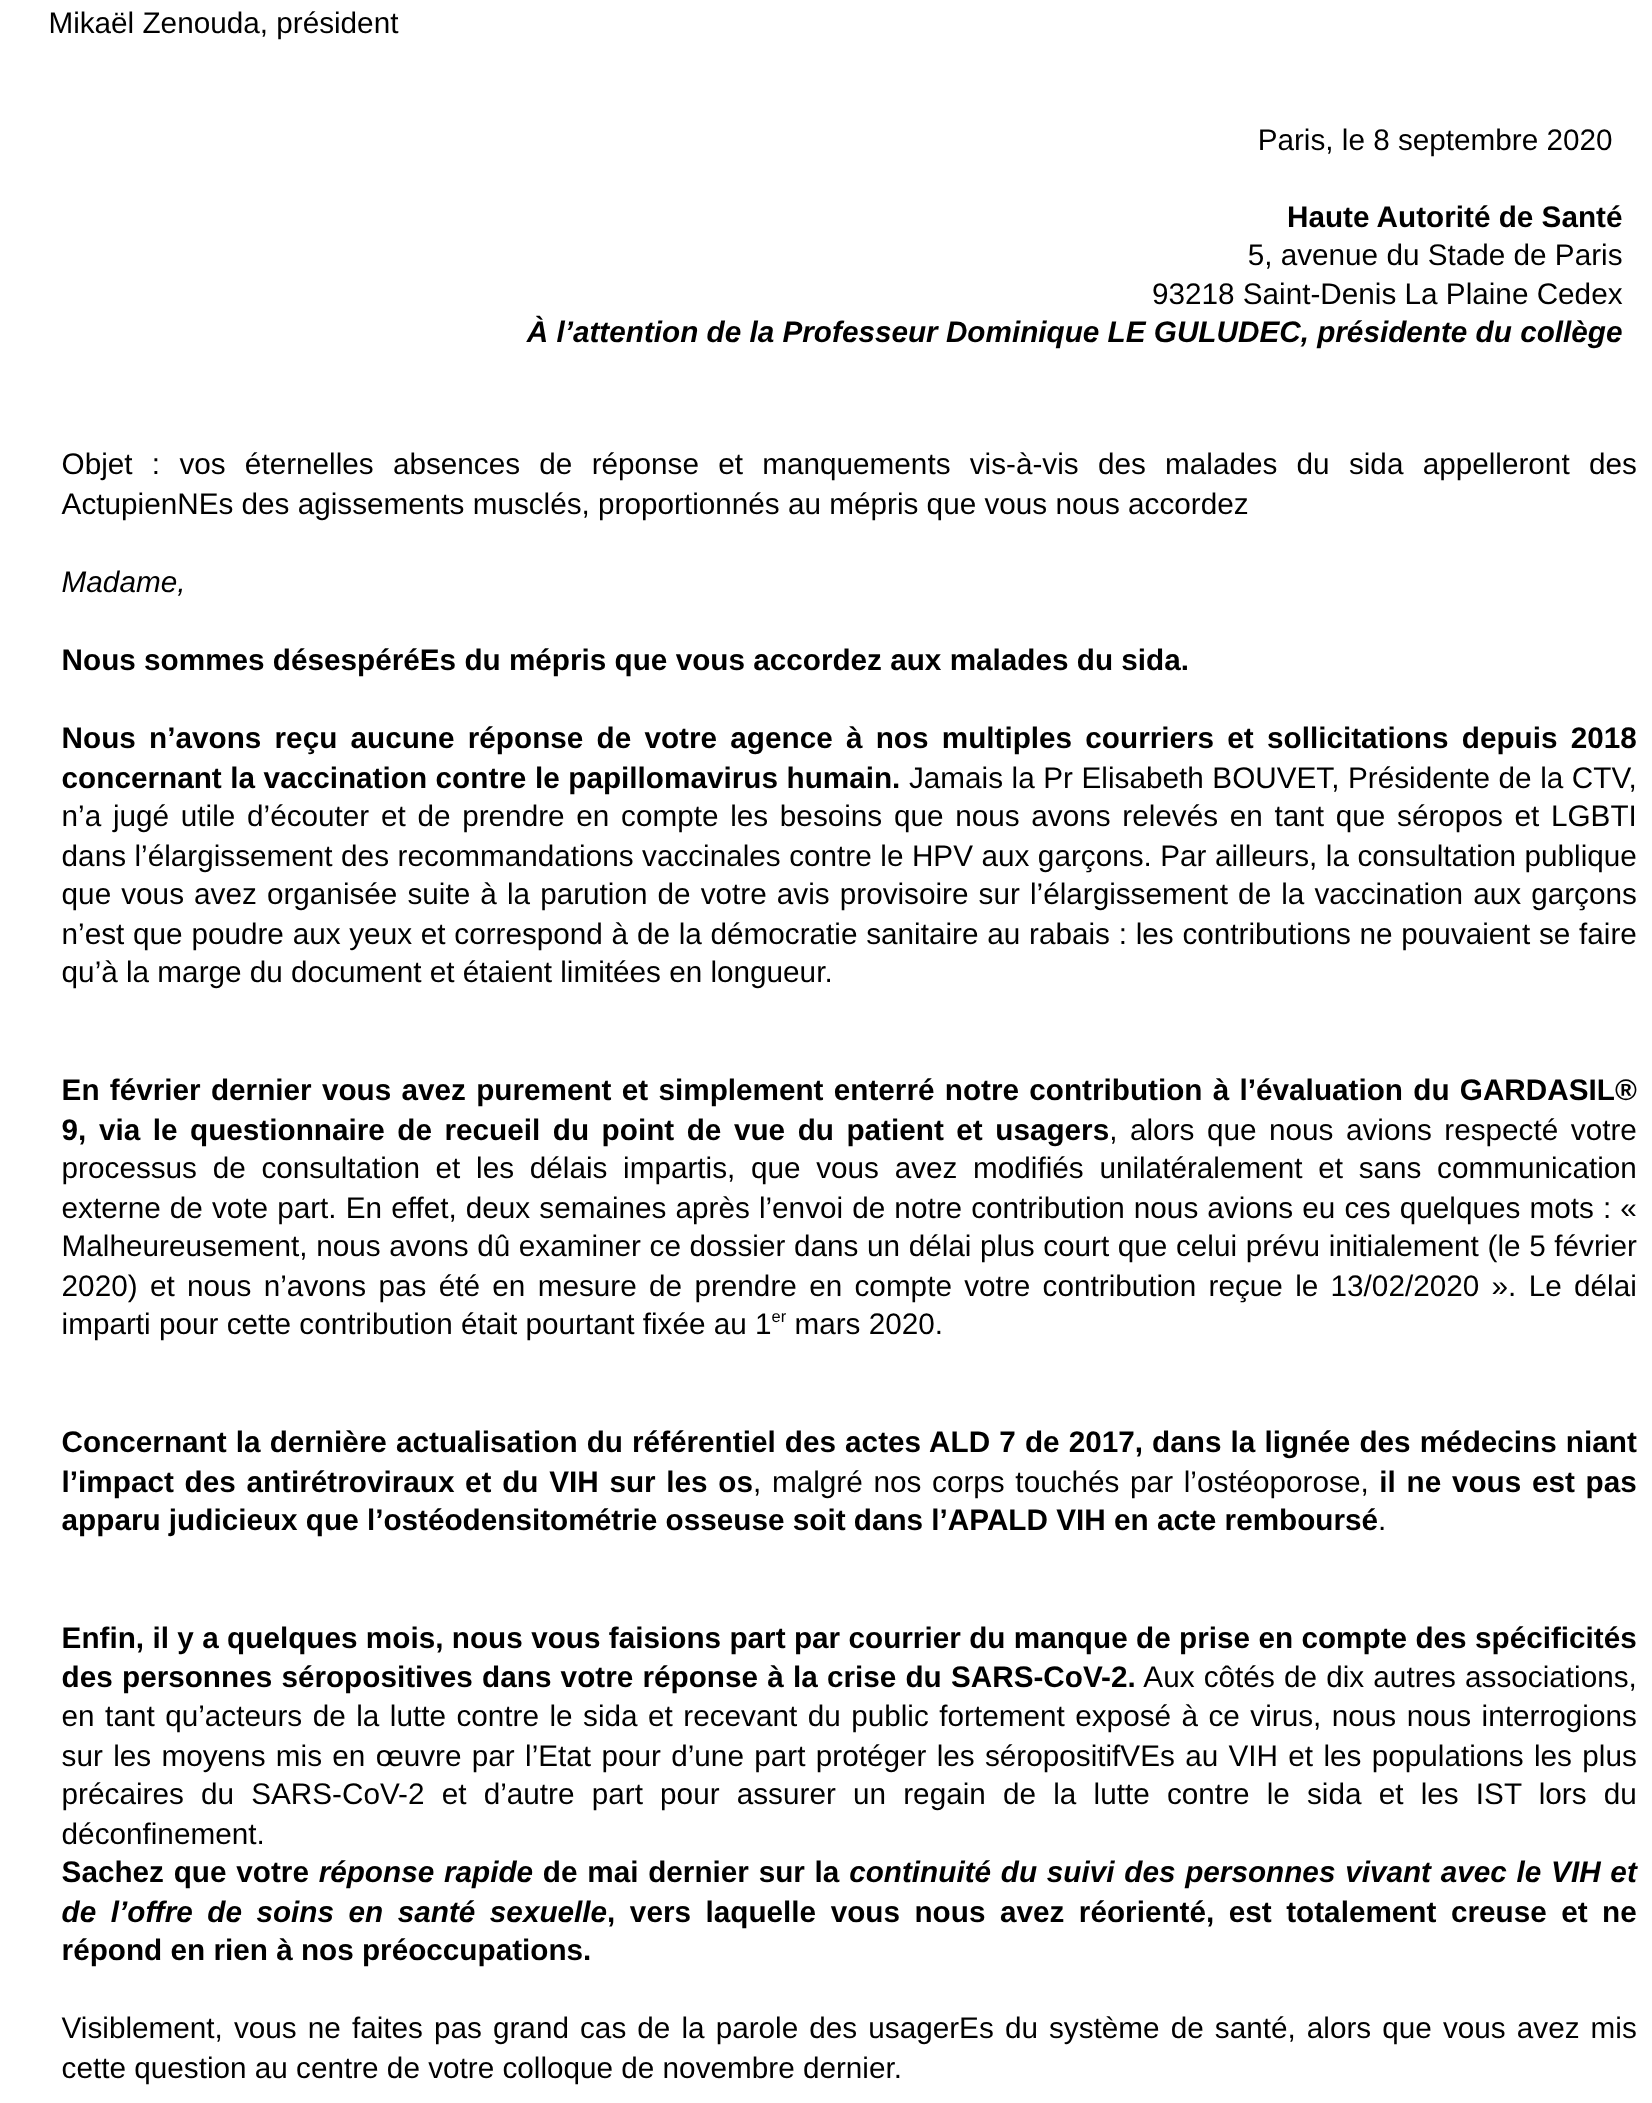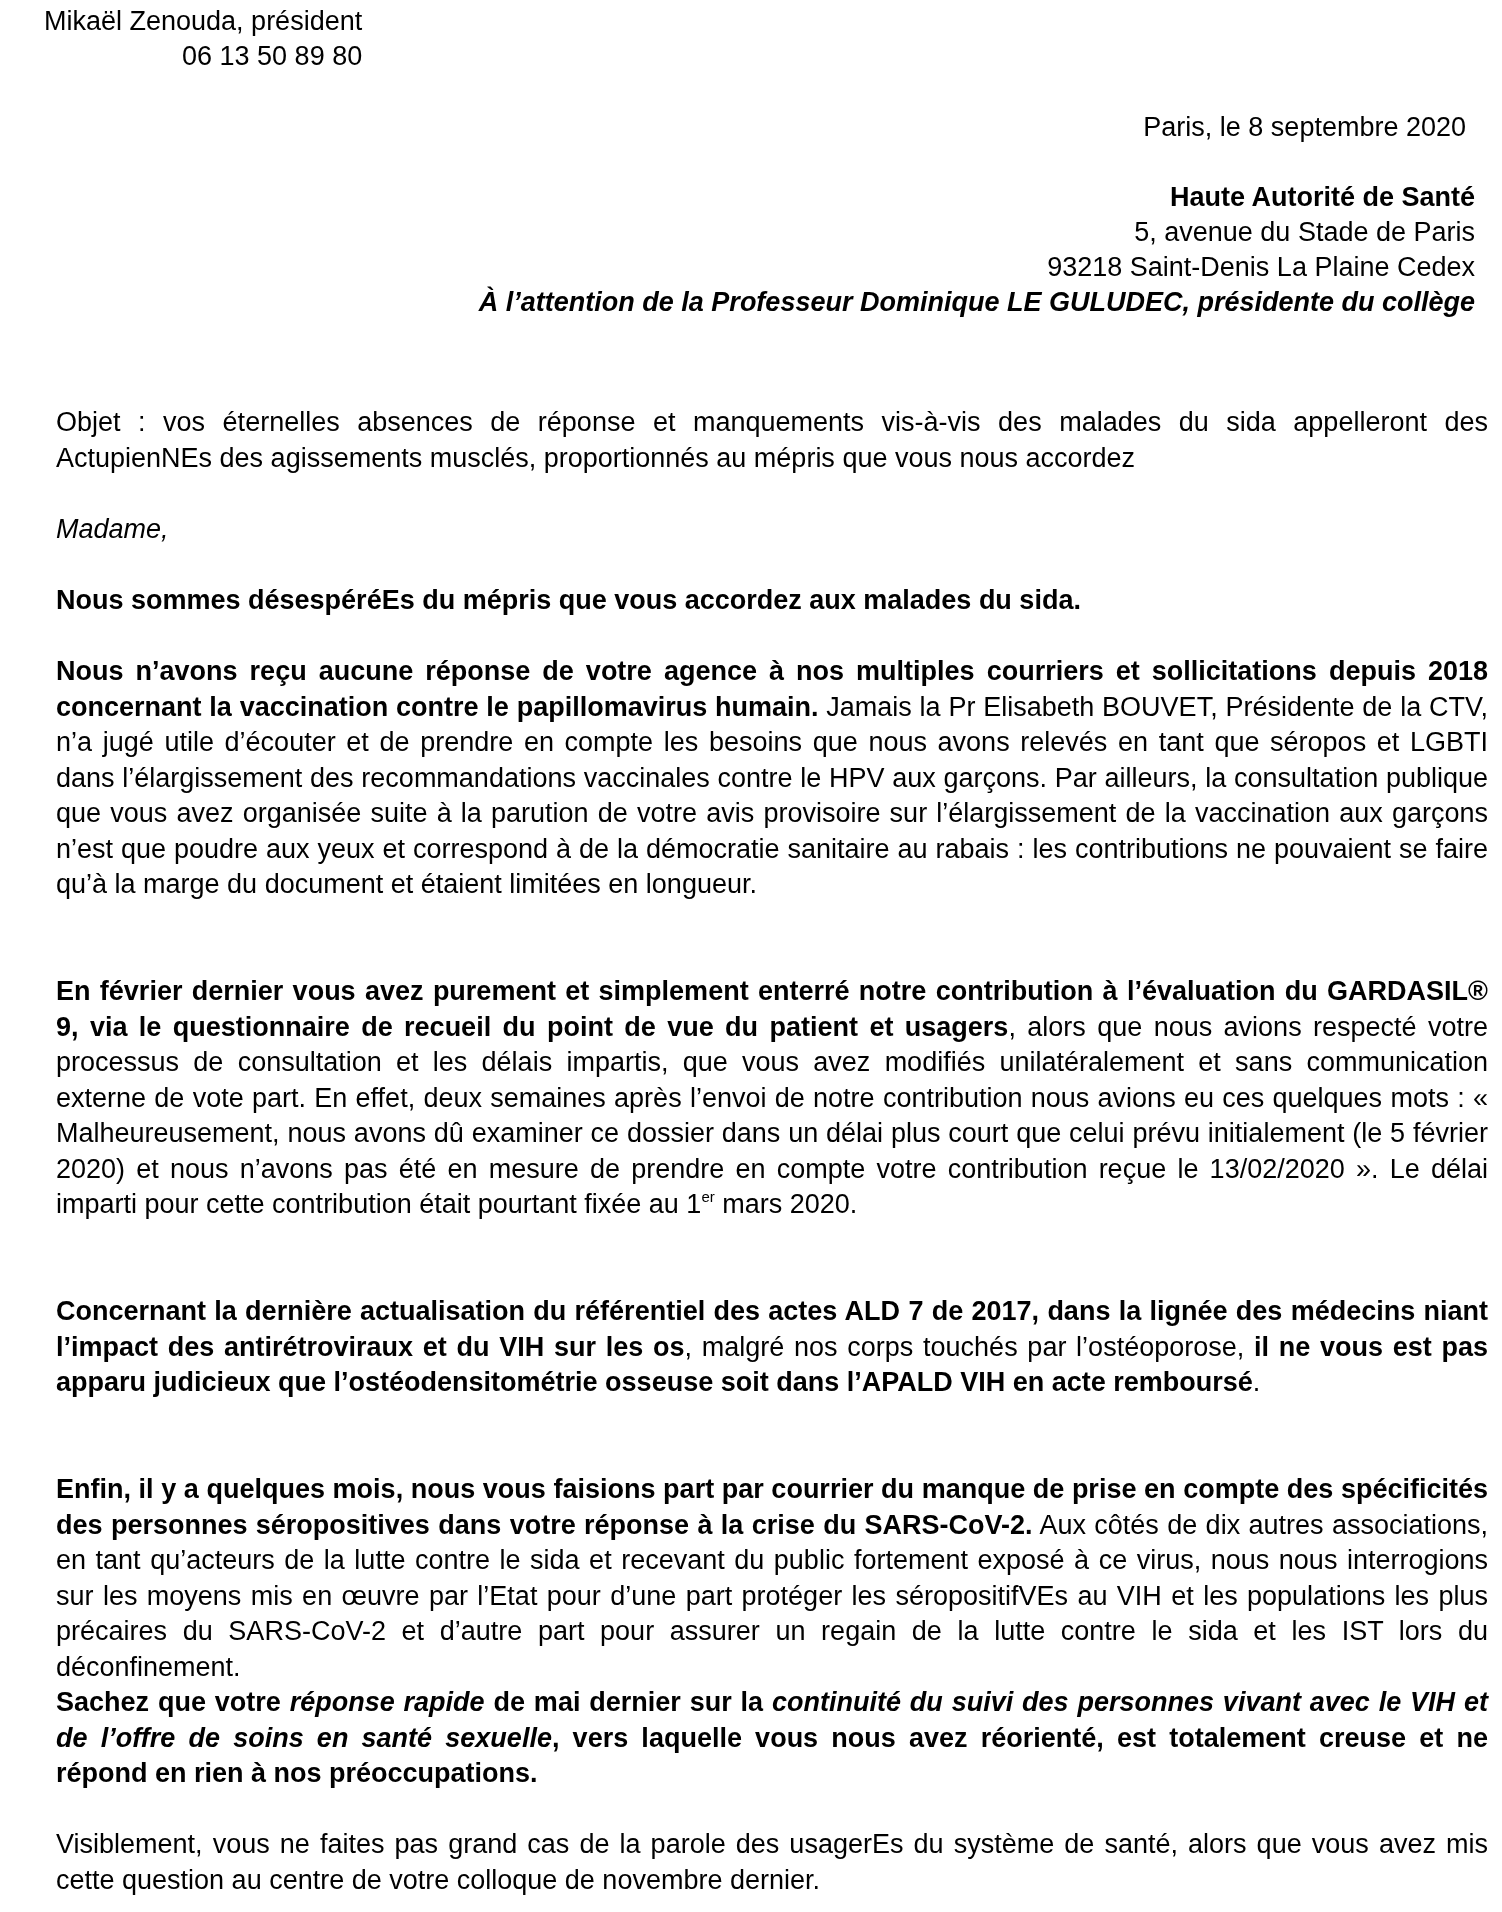--- a/index.html
+++ b/index.html
@@ -16,21 +16,21 @@
       color: #000000;
       font-size: 27px;
     }
     .sender {
       position: absolute;
       left: 44px;
       top: 4px;
       line-height: 35px;
       font-size: 27px;
     }
-    .sender div { white-space: nowrap; text-align: right; }
+    .sender div { white-space: nowrap; }
     .date {
       position: absolute;
       right: 36px;
       top: 112px;
       font-size: 27px;
       white-space: nowrap;
     }
     .recipient {
       position: absolute;
       right: 27px;
@@ -55,21 +55,20 @@
     sup { font-size: 15px; line-height: 0; vertical-align: 11px; }
     p { margin: 12px; }
   </style>
 </head>
 <body>
 
 <div>
 
   <div class="sender">
     <div>Mikaël Zenouda, président</div>
-    <div>06 13 50 89 80</div>
   </div>
 
   <div class="date">Paris, le 8 septembre 2020</div>
 
   <div class="recipient">
     <div class="org">Haute Autorité de Santé</div>
     <div>5, avenue du Stade de Paris</div>
     <div>93218 Saint-Denis La Plaine Cedex</div>
     <div class="attn">À l’attention de la Professeur Dominique LE GULUDEC, présidente du collège</div>
   </div>

